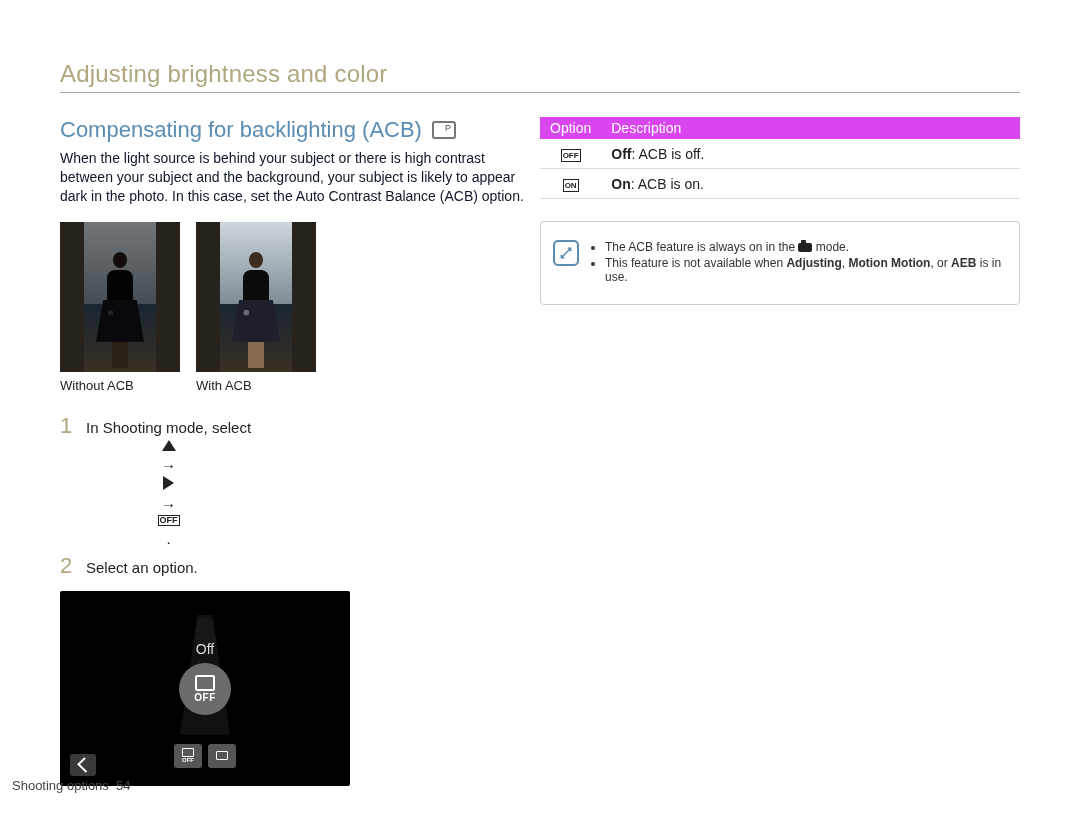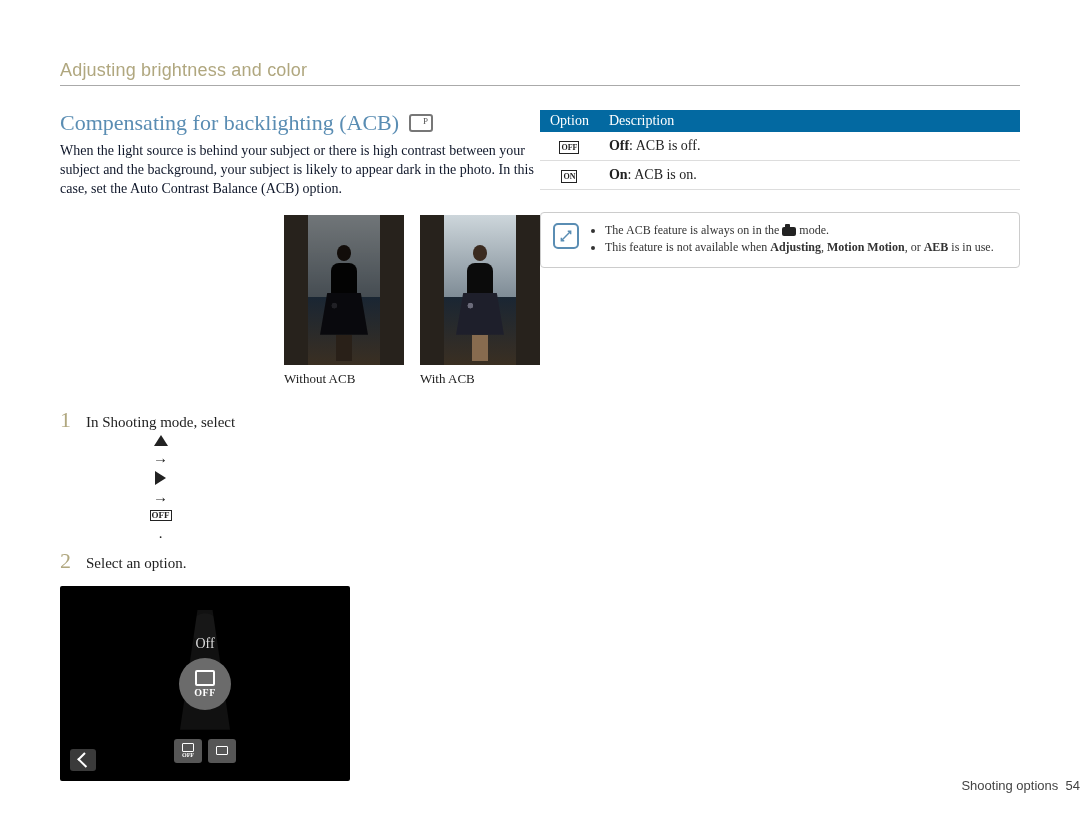--- a/index.html
+++ b/index.html
@@ -14,32 +14,31 @@
     box-sizing: border-box;
     font-size: 14px;
   }
   .page {
     padding: 60px 60px 0 60px;
     display: flex;
     flex-direction: column;
   }
   .breadcrumb {
     color: #b0a77f;
-    font-size: 18px;
+    font-size: 24px;
     font-weight: 300;
     letter-spacing: 0.2px;
     margin-bottom: 4px;
   }
   .rule {
     border-top: 1px solid #aaa;
     margin-bottom: 24px;
   }
   .columns {
     display: flex;
-    font-family: Liberation Serif, serif;
   }
   .col {
     flex: 1;
   }
   .section-title {
     color: #5a8db3;
     font-size: 22px;
     font-weight: 400;
     margin-bottom: 6px;
     display: flex;
@@ -64,21 +63,20 @@
   .body-text {
     font-size: 14px;
     line-height: 1.35;
     color: #0f172a;
     margin-bottom: 16px;
   }
   .photo-row {
     display: flex;
     gap: 16px;
     margin-bottom: 20px;
-    justify-content: flex-end;
   }
   .photo-block { width: 120px; }
   .photo {
     width: 120px;
     height: 150px;
     background: linear-gradient(to bottom, #2a3b4a 0%, #1a2633 55%, #3a2f22 100%);
     position: relative;
     overflow: hidden;
   }
   .photo .sky {
@@ -234,21 +232,21 @@
     margin-left: 3px;
   }
 
   
   table.opts {
     width: 100%;
     border-collapse: collapse;
     font-size: 14px;
   }
   table.opts th {
-    background: #0369a1;
+    background: #d946ef;
     color: #fff;
     font-weight: 400;
     text-align: left;
     padding: 3px 10px;
   }
   table.opts td {
     padding: 6px 10px;
     border-bottom: 1px solid #ddd;
     vertical-align: middle;
   }
@@ -260,21 +258,21 @@
     font-weight: bold;
     line-height: 9px;
     padding: 1px;
     position: relative;
   }
   .note-box {
     display: flex;
     gap: 10px;
     border: 1px solid #ccc;
     border-radius: 4px;
-    padding: 10px 12px;
+    padding: 18px 12px;
     margin-top: 22px;
     font-size: 12px;
     color: #333;
   }
   .note-icon {
     width: 22px; height: 22px;
     border: 2px solid #5a8db3;
     border-radius: 5px;
     color: #5a8db3;
     display: flex; align-items: center; justify-content: center;
@@ -293,22 +291,22 @@
   }
   .tiny-cam::before {
     content: ""; position: absolute;
     top: -3px; left: 3px; width: 5px; height: 3px;
     background: #222; border-radius: 1px 1px 0 0;
   }
 
   .footer {
     position: absolute;
     bottom: 22px;
-    left: 4px; right: 0;
-    text-align: right;
+    left: 12px; right: 0;
+    text-align: left;
     font-size: 13px;
     color: #444;
   }
 </style>
 </head>
 <body>
 
 <div class="page">
   <div class="breadcrumb">Adjusting brightness and color</div>
   <div class="rule"></div>

